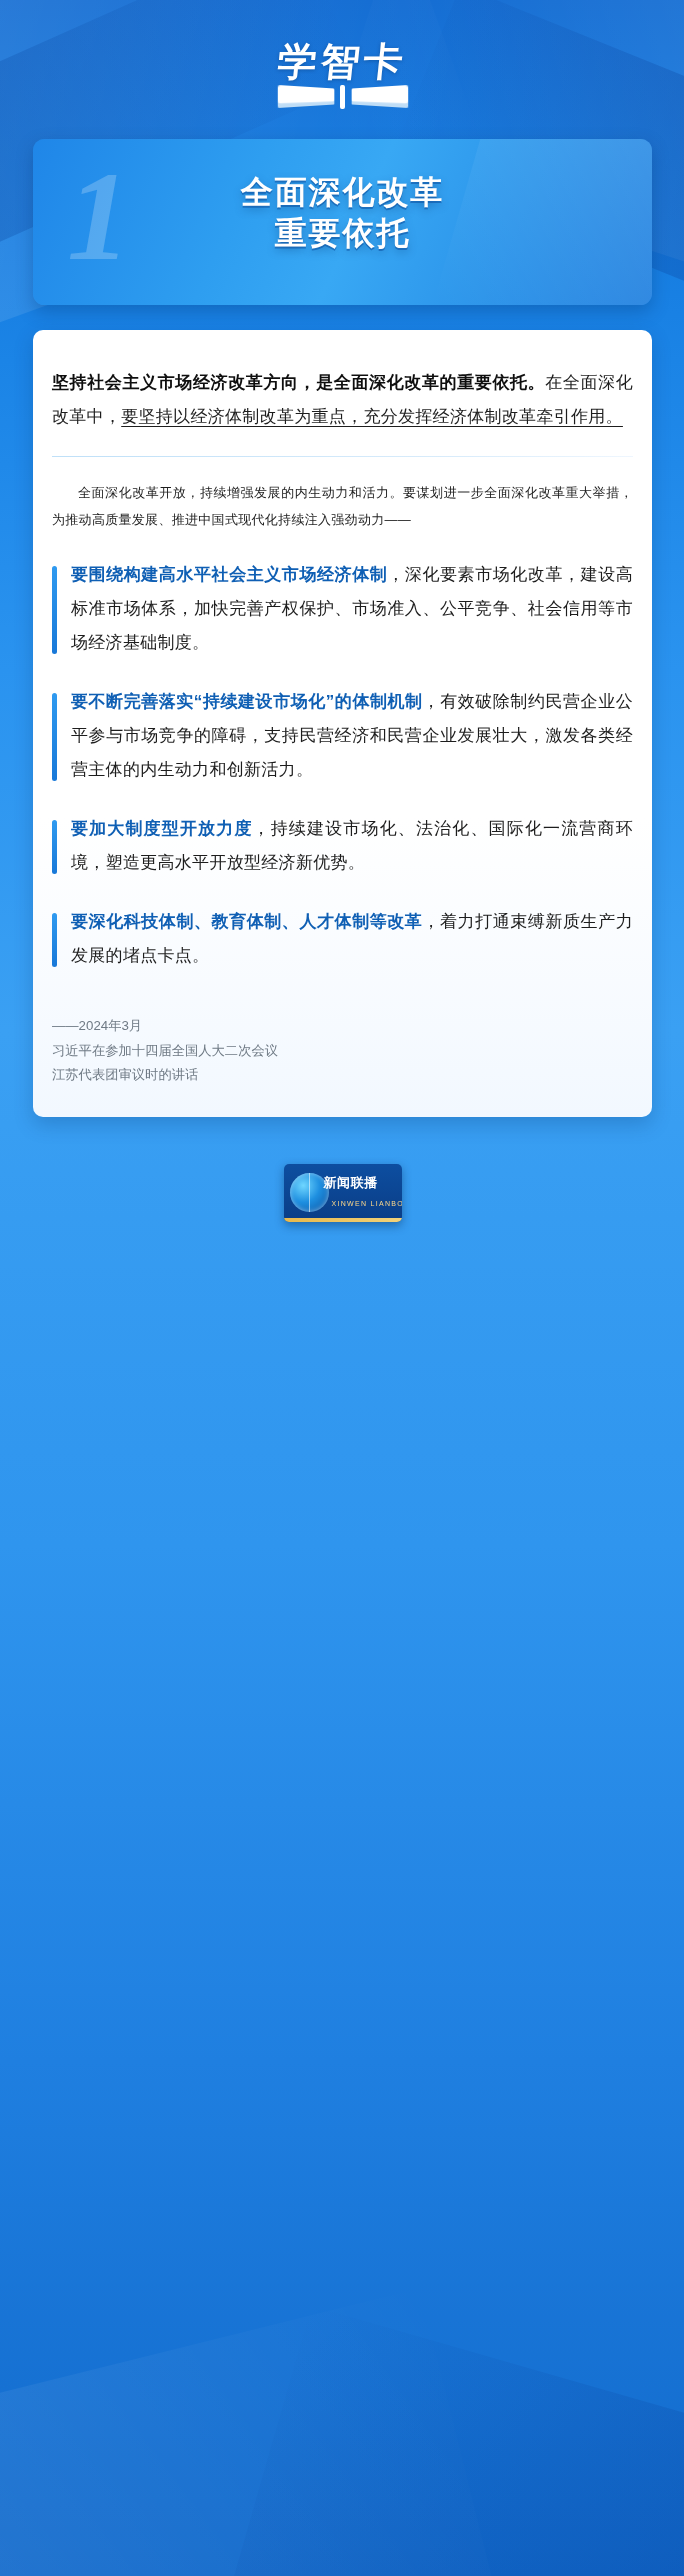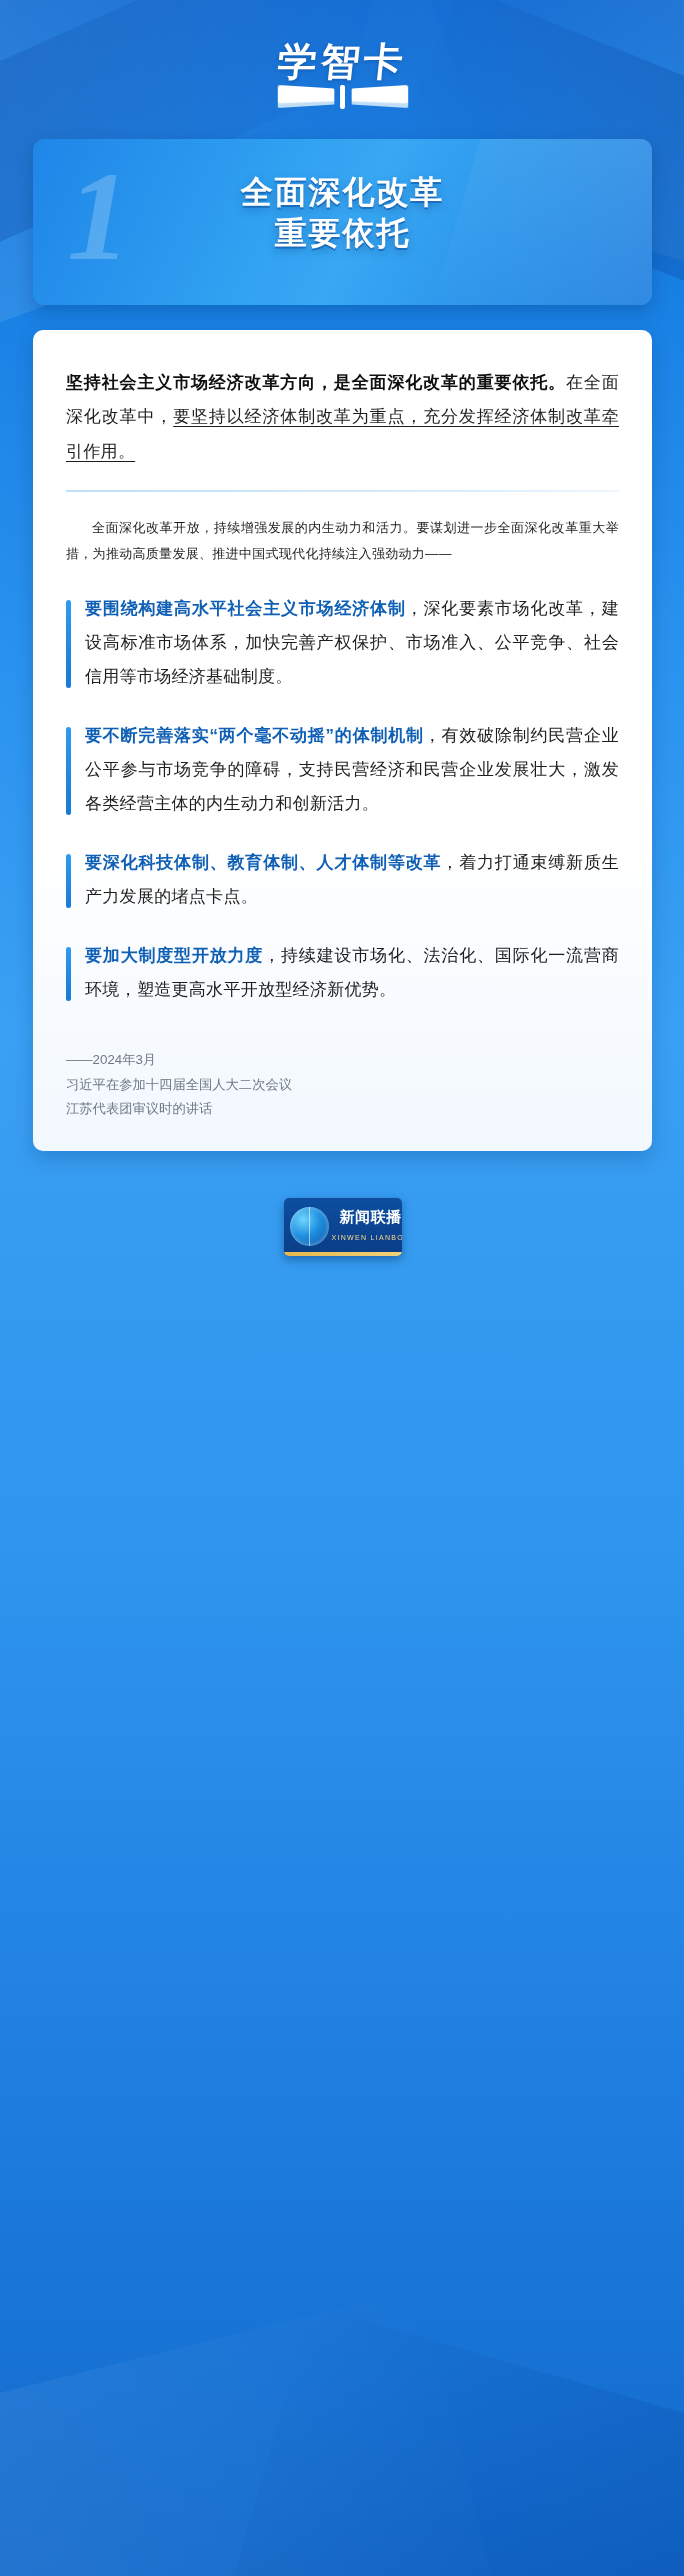--- a/index.html
+++ b/index.html
@@ -158,21 +158,21 @@
   }
 
   
   .card {
     position: relative;
     z-index: 5;
     margin: 25px 33px 0;
     background: linear-gradient(180deg, #ffffff 0%, #ffffff 62%, #f2f8ff 100%);
     border-radius: 10px;
     box-shadow: 0 7.6px 19px rgba(3,45,100,0.22);
-    padding: 36px 33px 29px;
+    padding: 36px 19px 29px;
     box-sizing: border-box;
   }
   .lead {
     font-size: 17px;
     line-height: 2.02;
     color: #1d1d1d;
     text-align: justify;
     letter-spacing: 0.3px;
   }
   .lead .b {
@@ -269,25 +269,24 @@
     left: 50%; top: 0; bottom: 0;
     width: 0.6px;
     margin-left: -0.3px;
     background: rgba(255,255,255,0.55);
   }
   .xw-cn {
     position: absolute;
     left: 40px; top: 10px;
     font-family: "Liberation Serif", "DejaVu Serif", serif;
     font-weight: bold;
-    font-size: 15px;
+    font-size: 13px;
     letter-spacing: 0.6px;
     color: #ffffff;
     white-space: nowrap;
-    margin-left: 16px;
   }
   .xw-en {
     position: absolute;
     left: 48px; top: 36px;
     font-size: 7px;
     letter-spacing: 1.3px;
     color: #ffd98a;
     white-space: nowrap;
   }
   .xw-stripe {
@@ -342,38 +341,38 @@
       <div class="point">
         <div class="bar"></div>
         <div class="txt">
           <span class="hl">要围绕构建高水平社会主义市场经济体制</span><span>，深化要素市场化改革，建设高标准市场体系，加快完善产权保护、市场准入、公平竞争、社会信用等市场经济基础制度。</span>
         </div>
       </div>
 
       <div class="point">
         <div class="bar"></div>
         <div class="txt">
-          <span class="hl">要不断完善落实“两个毫不动摇”的体制机制</span><span>，有效破除制约民营企业公平参与市场竞争的障碍，支持民营经济和民营企业发展壮大，激发各类经营主体的内生动力和创新活力。</span>
+          <span class="hl">要不断完善落实“持续建设市场化”的体制机制</span><span>，有效破除制约民营企业公平参与市场竞争的障碍，支持民营经济和民营企业发展壮大，激发各类经营主体的内生动力和创新活力。</span>
+        </div>
+      </div>
+
+      <div class="point">
+        <div class="bar"></div>
+        <div class="txt">
+          <span class="hl">要加大制度型开放力度</span><span>，持续建设市场化、法治化、国际化一流营商环境，塑造更高水平开放型经济新优势。</span>
         </div>
       </div>
 
       <div class="point">
         <div class="bar"></div>
         <div class="txt">
           <span class="hl">要深化科技体制、教育体制、人才体制等改革</span><span>，着力打通束缚新质生产力发展的堵点卡点。</span>
         </div>
       </div>
 
-      <div class="point">
-        <div class="bar"></div>
-        <div class="txt">
-          <span class="hl">要加大制度型开放力度</span><span>，持续建设市场化、法治化、国际化一流营商环境，塑造更高水平开放型经济新优势。</span>
-        </div>
-      </div>
-
     </div>
 
     <div class="signoff">
       <div>——2024年3月</div>
       <div>习近平在参加十四届全国人大二次会议</div>
       <div>江苏代表团审议时的讲话</div>
     </div>
 
   </div>
 

